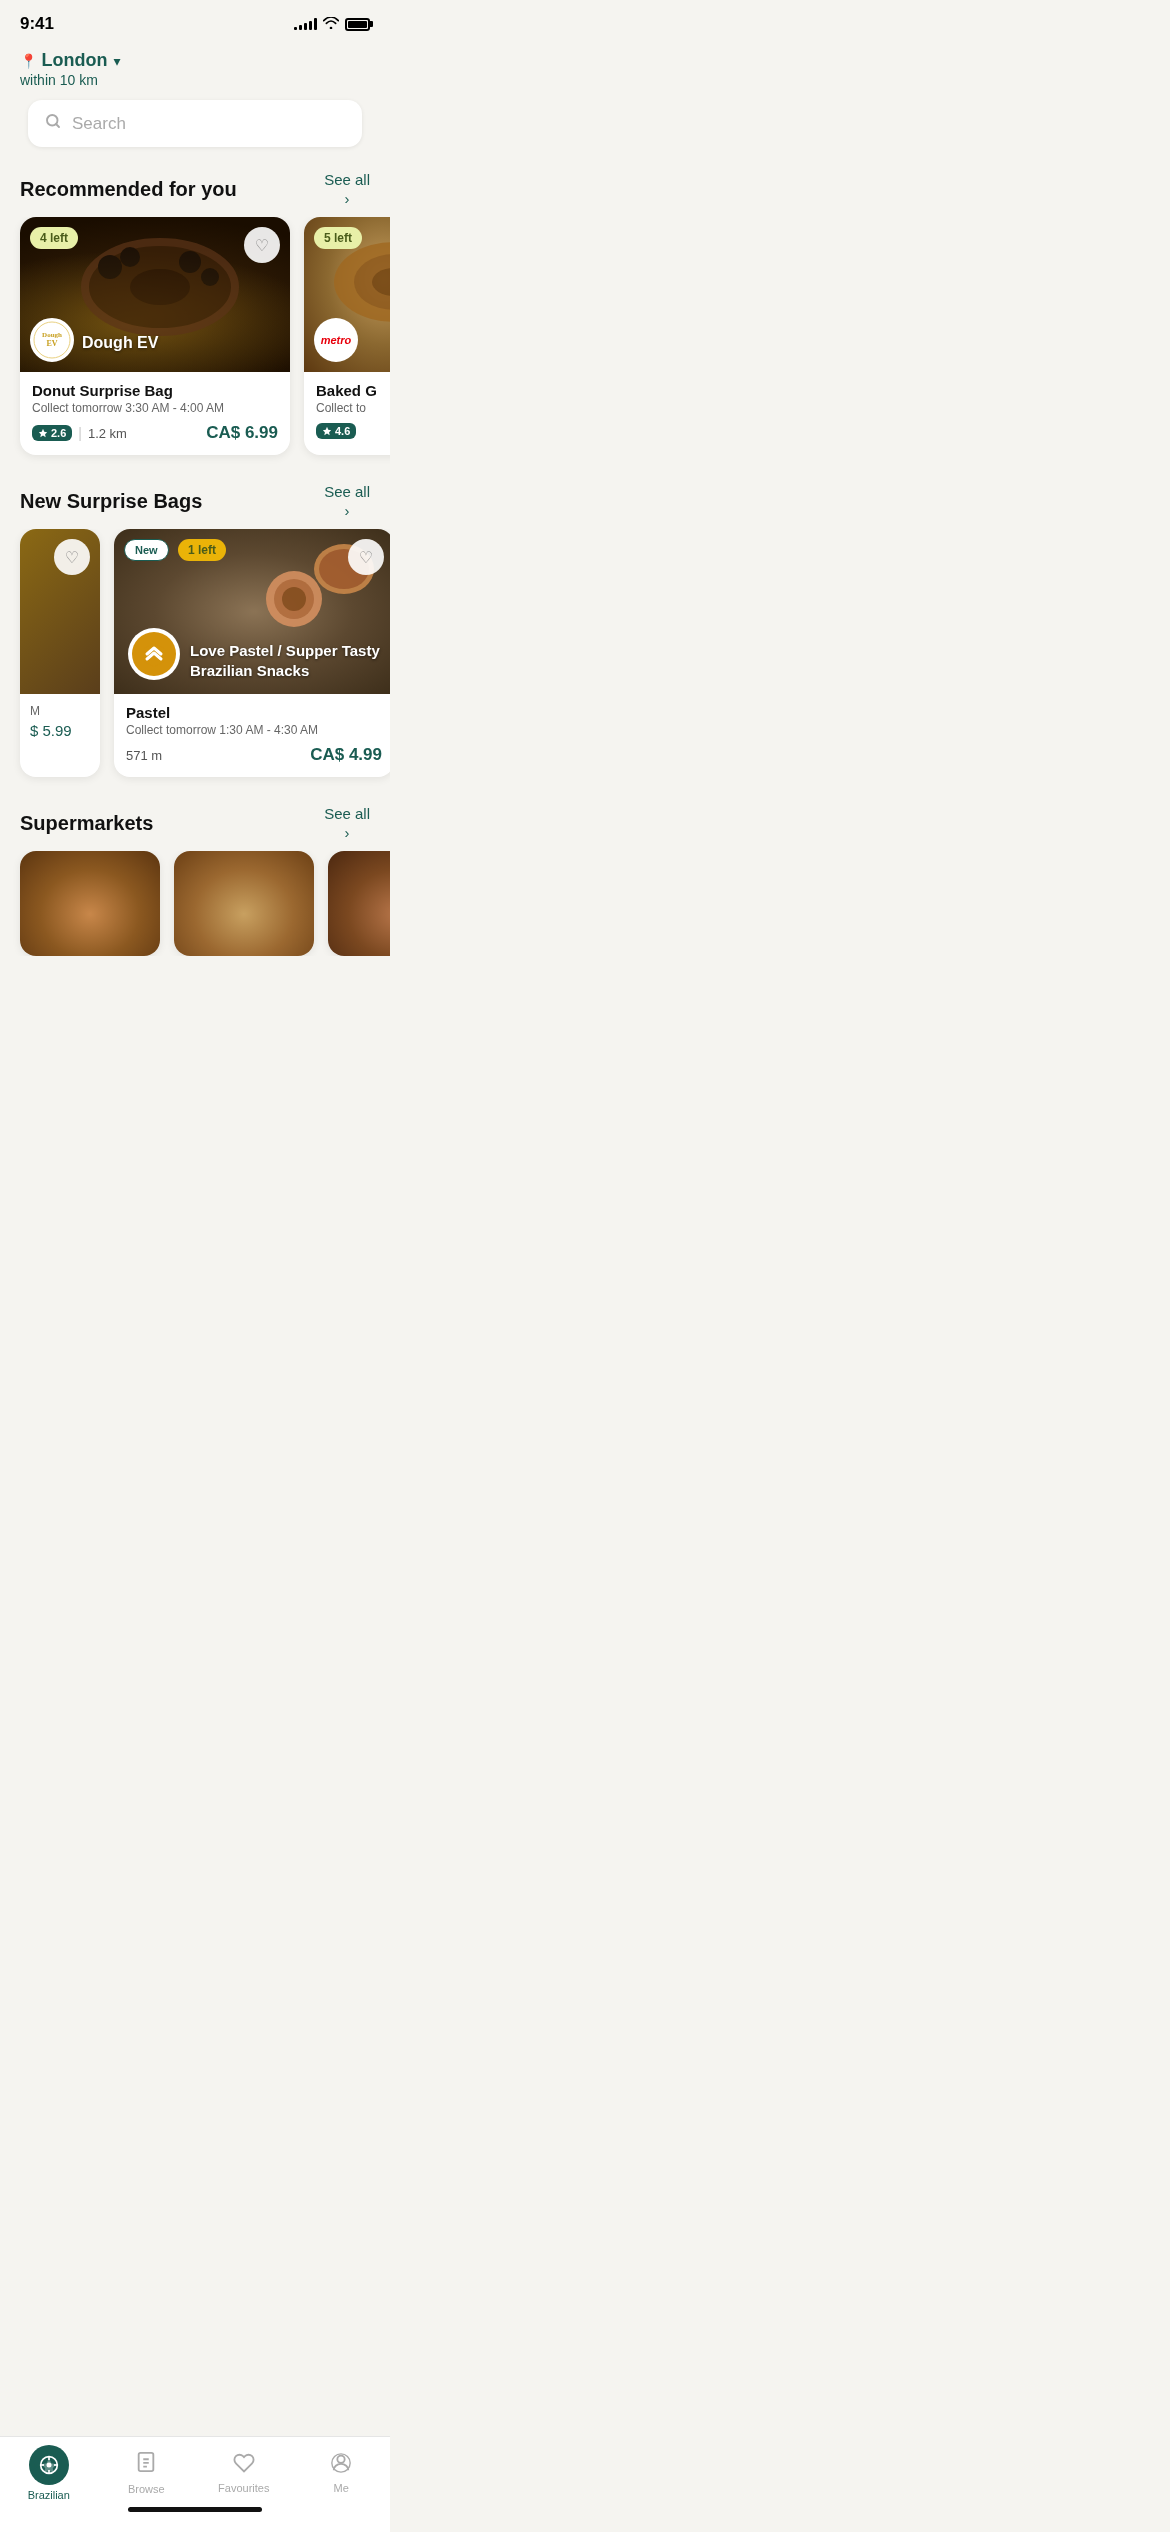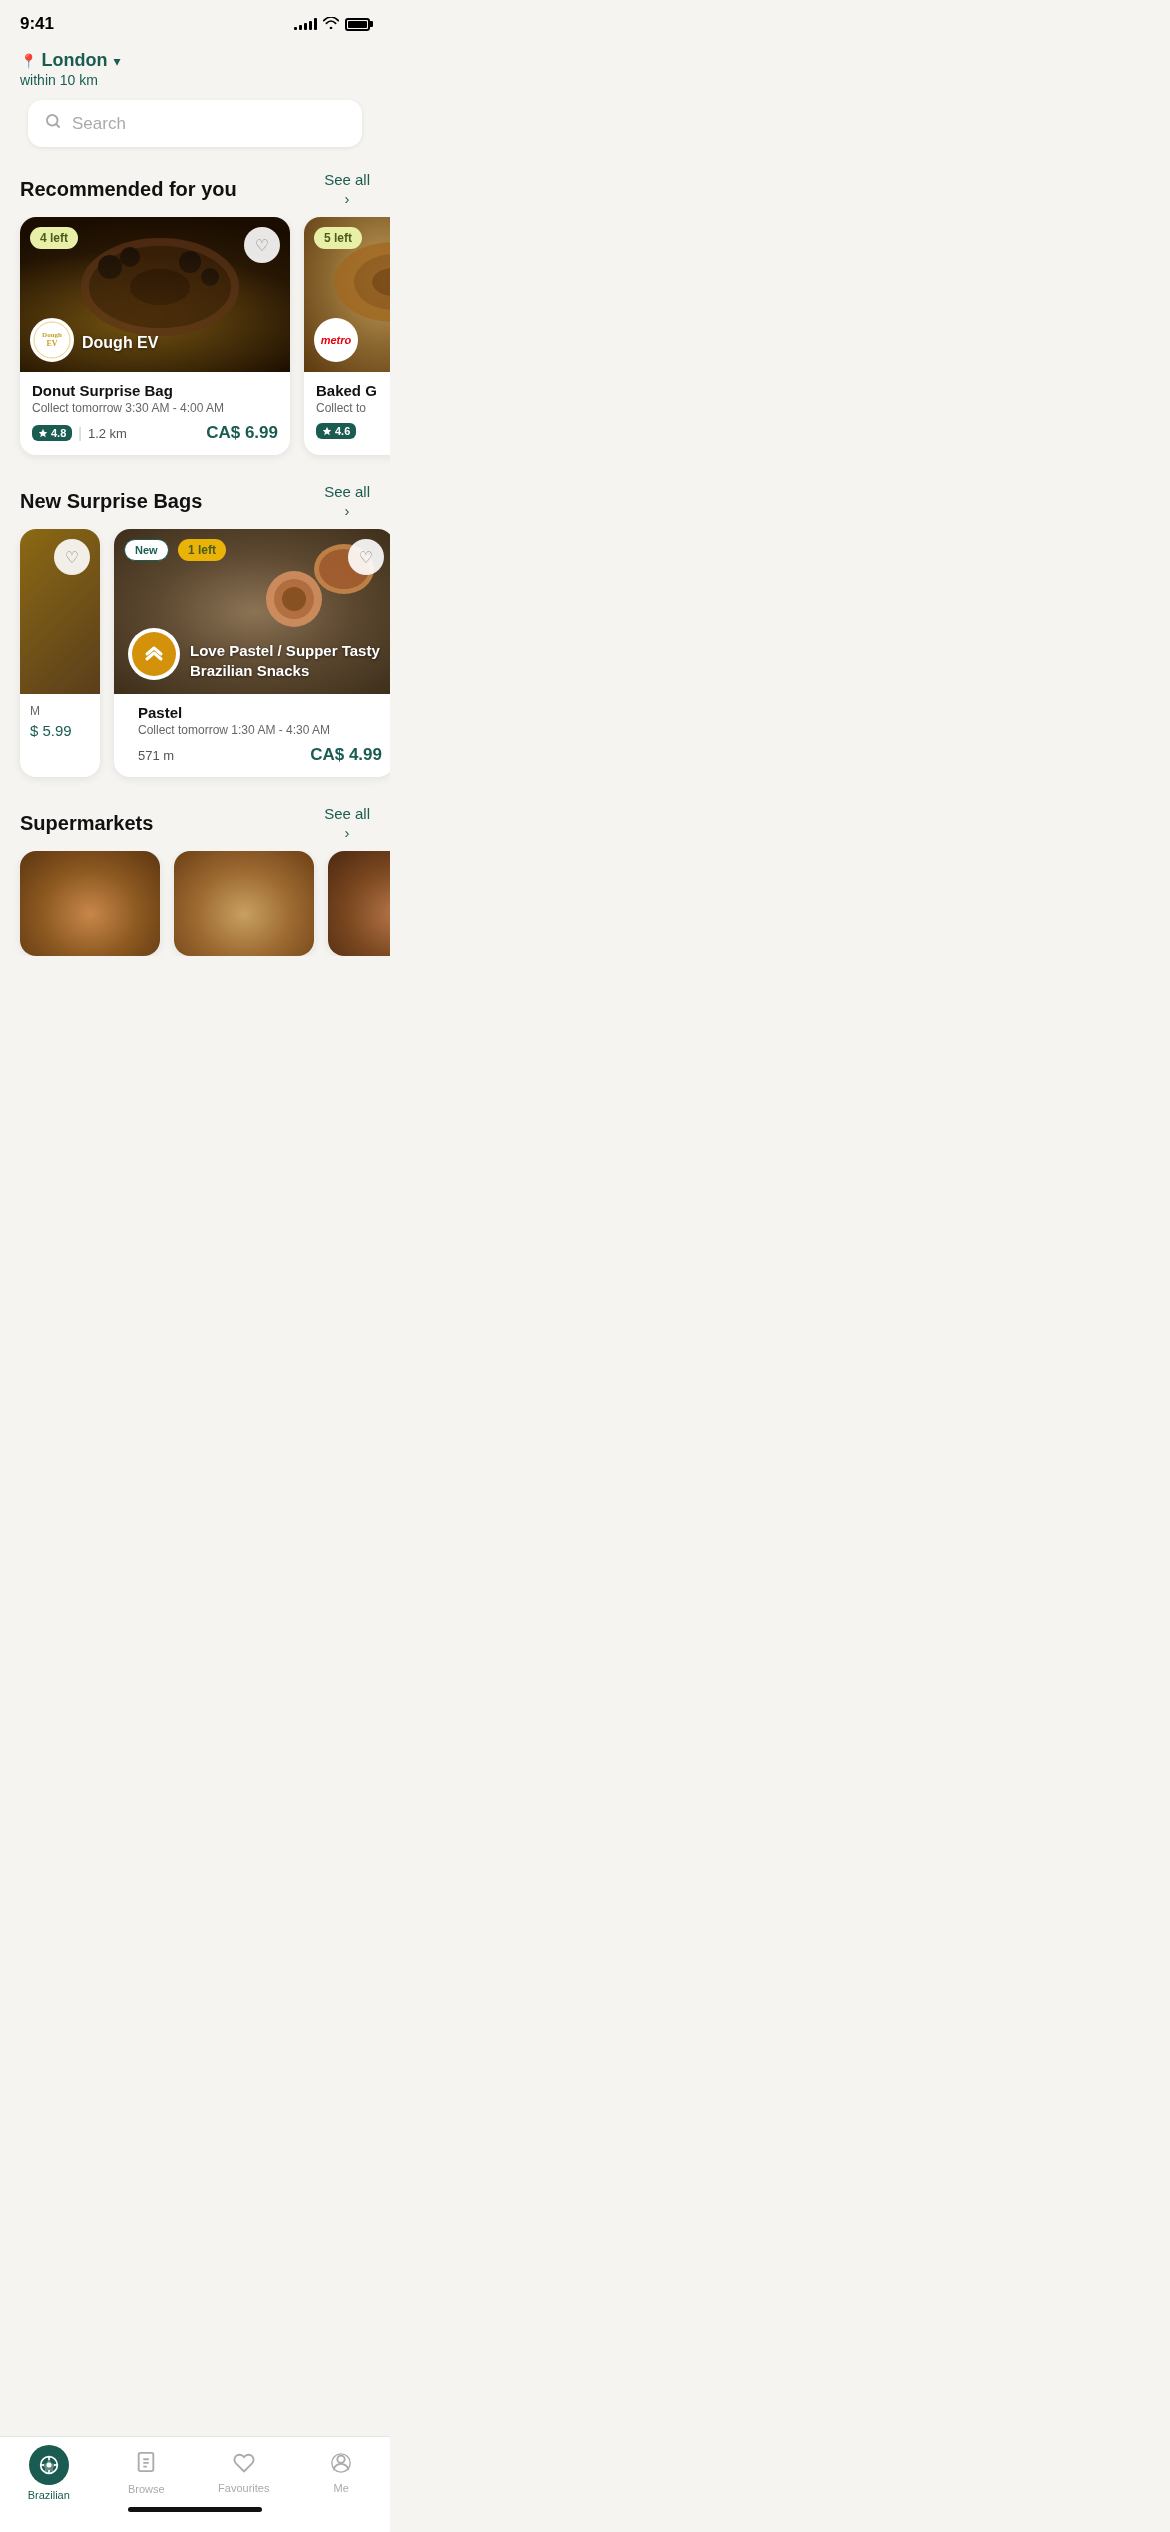--- a/index.html
+++ b/index.html
@@ -374,21 +374,20 @@
       background: rgba(255,255,255,0.9);
       border-radius: 50%;
       display: flex;
       align-items: center;
       justify-content: center;
       font-size: 16px;
       color: #888;
     }
     .bag-card-info {
       padding: 10px 12px 12px;
-      margin-left: 12px;
     }
 
     
     .super-scroll {
       display: flex;
       gap: 14px;
       padding: 0 0 0 20px;
       overflow-x: auto;
       scrollbar-width: none;
     }
@@ -569,21 +568,21 @@
       </div>
       <div class="rec-card-info">
         <div class="card-title">Donut Surprise Bag</div>
         <div class="card-collect">Collect tomorrow 3:30 AM - 4:00 AM</div>
         <div class="card-footer">
           <div class="rating-row">
             <span class="star-badge">
               <svg width="10" height="10" viewBox="0 0 12 12">
                   <polygon points="6,1 7.5,4.5 11,5 8.5,7.5 9.2,11 6,9 2.8,11 3.5,7.5 1,5 4.5,4.5" fill="#fff"></polygon>
                 </svg>
-              <span>4.8</span>
+              <span>2.6</span>
             </span>
             <span class="divider-dot">|</span>
             <span class="distance">1.2 km</span>
           </div>
           <span class="price">CA$ 6.99</span>
         </div>
       </div>
     </div>
 
     <div class="rec-card" style="width:160px;overflow:hidden">

